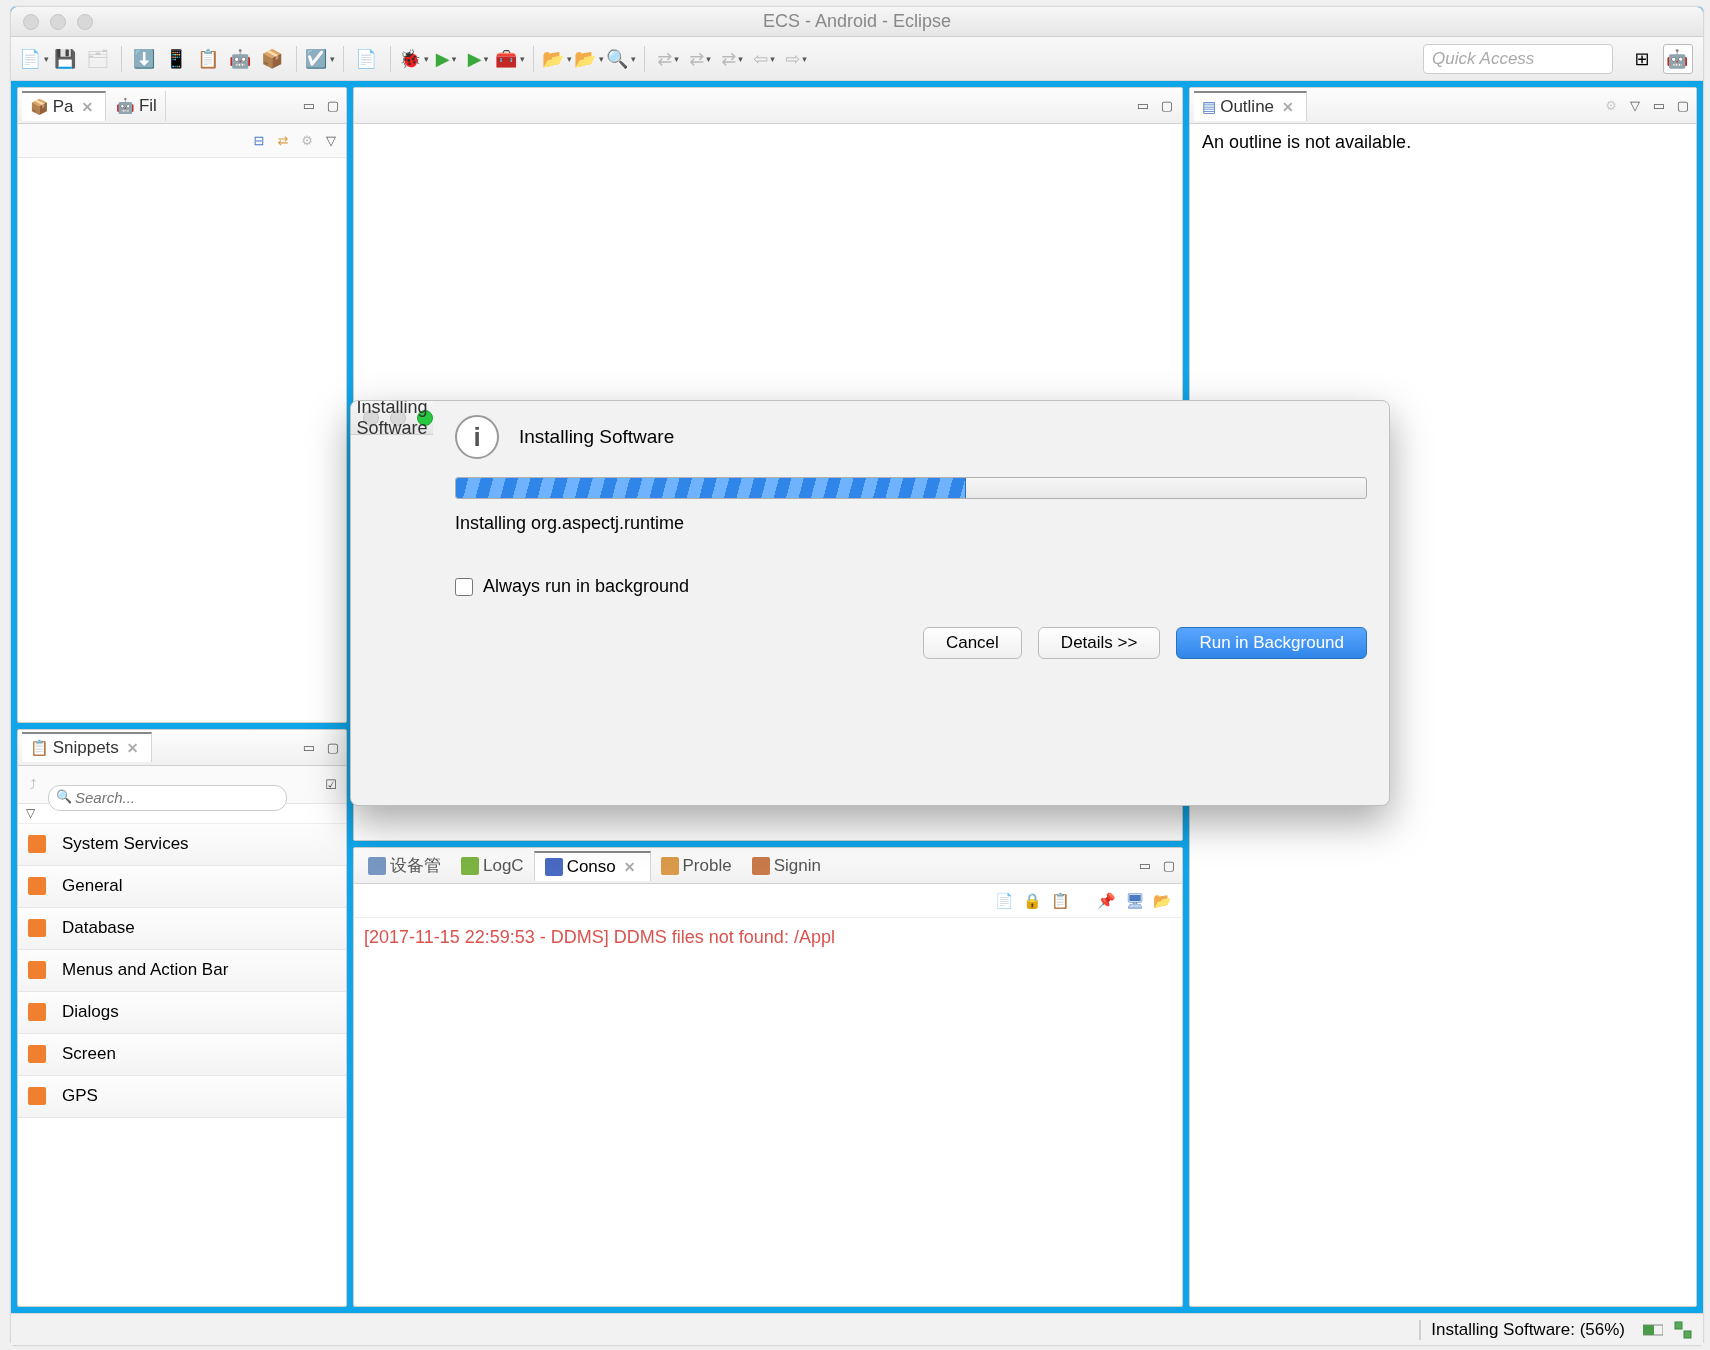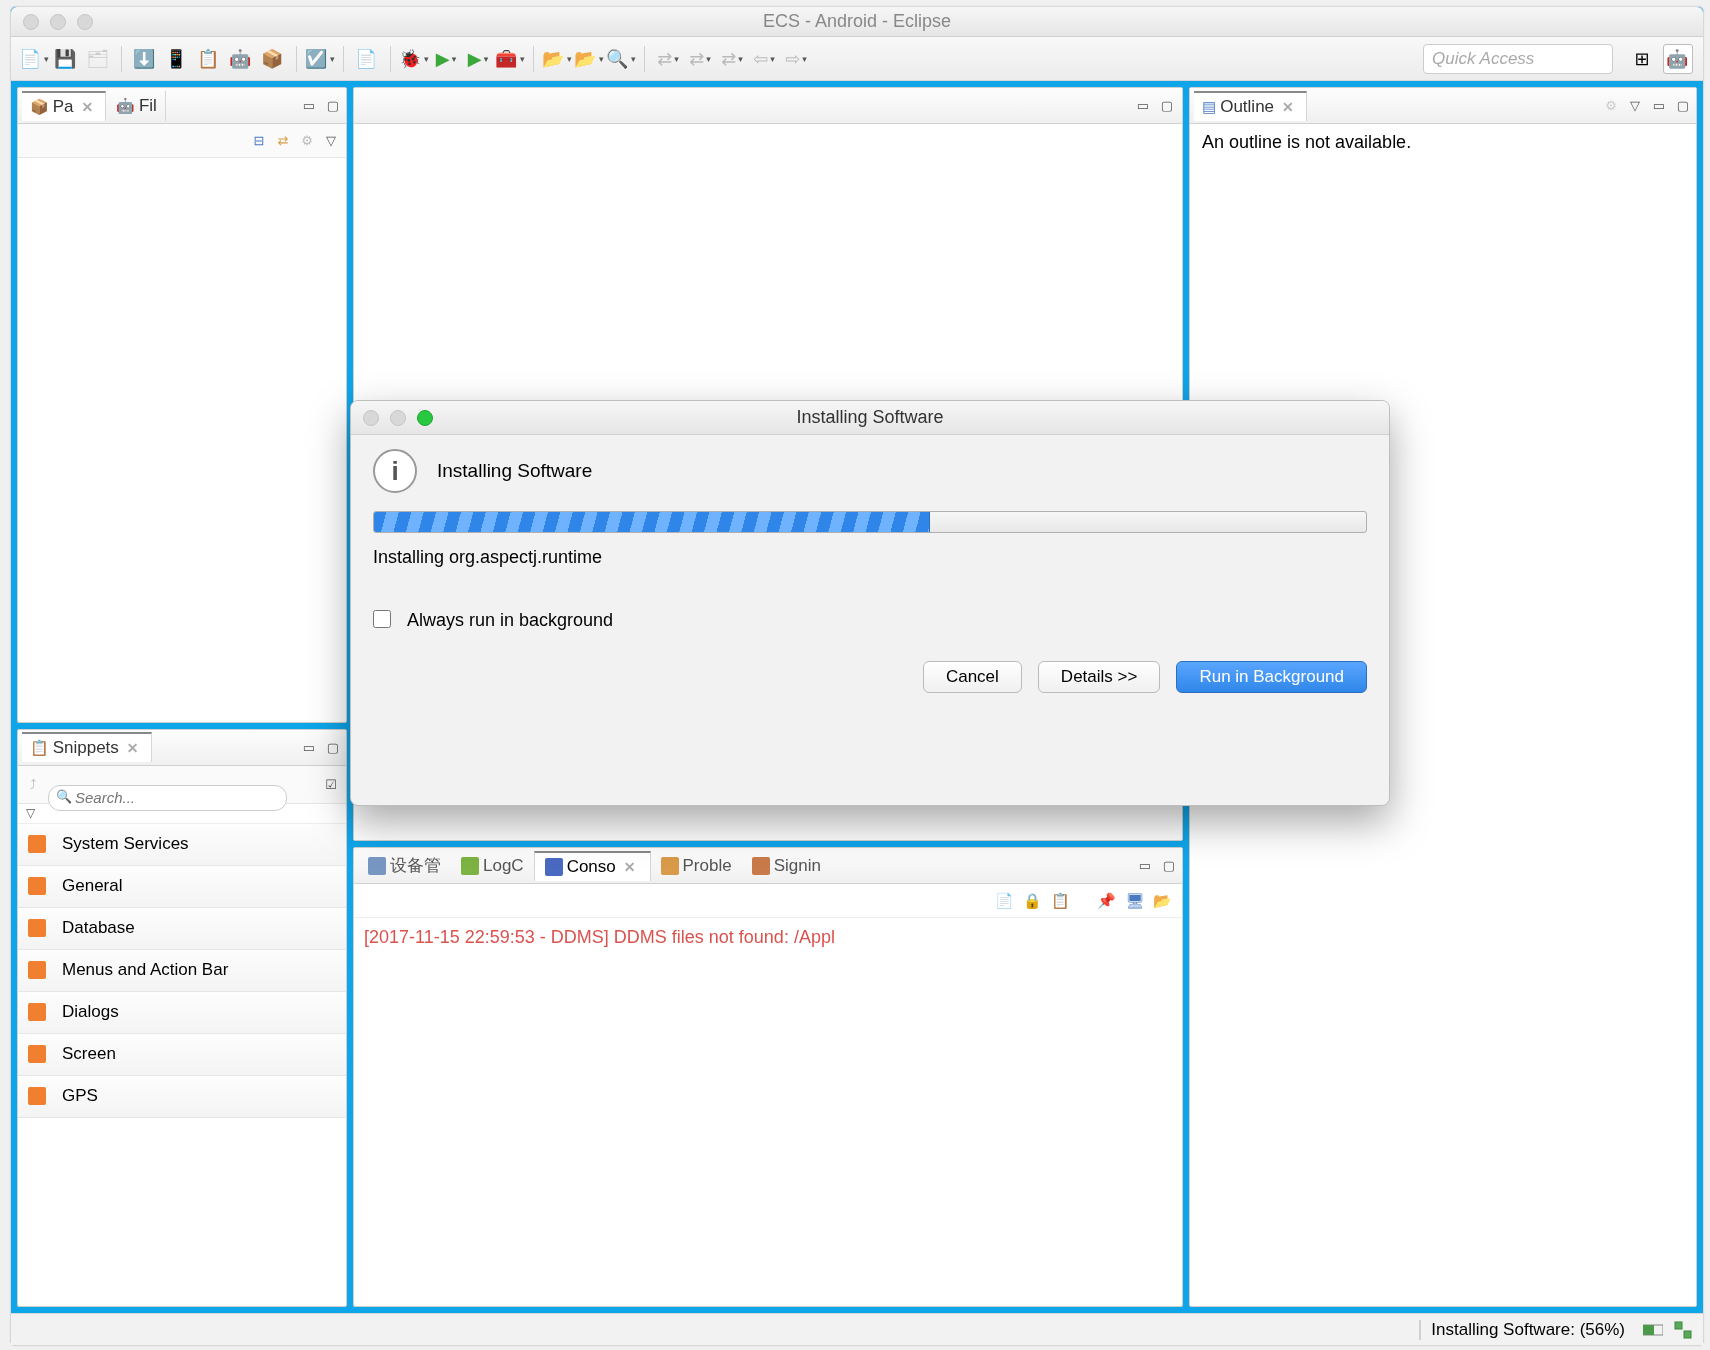--- a/index.html
+++ b/index.html
@@ -62,36 +62,36 @@
 .snip-item { height:42px; display:flex; align-items:center; gap:16px; padding:0 10px; font-size:17px; color:#000; border-bottom:1px solid #e6e6e6; background:linear-gradient(#fdfdfd,#f4f4f4); }
 .snip-ico { width:18px; height:18px; background:#f08030; border-radius:2px; display:inline-block; }
 
 
 .statusbar { height:32px; display:flex; align-items:center; padding:0 10px; background:#f2f2f2; border-top:1px solid #d6d6d6; gap:10px; }
 .status-text { margin-left:auto; font-size:17px; color:#000; padding-right:8px; }
 .status-sep { width:2px; height:20px; background:#d0d0d0; }
 .status-ico { width:20px; height:20px; }
 
 
-.dialog { position:absolute; left:350px; top:400px; width:1040px; height:406px; background:#f2f2f2; border:1px solid #bfbfbf; border-radius:8px; box-shadow: 0 16px 40px rgba(0,0,0,0.35); display:flex; flex-direction:column; overflow:hidden; }
+.dialog { position:absolute; left:350px; top:400px; width:1040px; height:406px; background:#f2f2f2; border:1px solid #bfbfbf; border-radius:8px; box-shadow: 0 16px 40px rgba(0,0,0,0.35); display:flex; overflow:hidden; }
 .dlg-titlebar { height:34px; display:flex; align-items:center; position:relative; background:linear-gradient(#f6f6f6,#e6e6e6); border-bottom:1px solid #d0d0d0; }
 .dlg-traffic { display:flex; gap:11px; margin-left:12px; }
 .dlg-tl { width:16px; height:16px; border-radius:50%; }
 .dlg-tl.red { background:#d8d8d8; border:1px solid #c6c6c6; }
 .dlg-tl.yellow { background:#d8d8d8; border:1px solid #c6c6c6; }
 .dlg-tl.green { background:#28c840; border:1px solid #1aa52e; }
 .dlg-title { position:absolute; left:0; right:0; text-align:center; font-size:18px; color:#333; }
 .dlg-body { flex:1; padding:14px 22px 0 22px; display:flex; flex-direction:column; }
 .dlg-head { display:flex; align-items:center; gap:20px; margin-bottom:18px; }
 .dlg-head-icon { width:44px; height:44px; border-radius:50%; background:#fff; border:2px solid #999; display:flex; align-items:center; justify-content:center; font-size:26px; color:#555; font-weight:bold; }
 .dlg-head-text { font-size:19px; color:#000; font-weight:500; }
 .progress { height:22px; border:1px solid #b0b0b0; border-radius:3px; background:linear-gradient(#f6f6f6,#e8e8e8); overflow:hidden; margin-bottom:14px; }
 .progress-fill { height:100%; background: repeating-linear-gradient(105deg,#2f86e8 0 12px,#6fb3ff 12px 24px); border-right:1px solid #2a6fc0; }
 .dlg-status { font-size:18px; color:#000; margin-bottom:42px; }
-.dlg-check { display:flex; gap:16px; font-size:18px; color:#000; margin-bottom:30px; }
+.dlg-check { display:flex; align-items:center; gap:10px; font-size:18px; color:#000; margin-bottom:30px; }
 .dlg-check input { width:18px; height:18px; }
 .dlg-buttons { display:flex; justify-content:flex-end; gap:16px; padding:0 0 18px 0; }
 .dlg-btn { height:32px; padding:0 22px; border-radius:6px; font-size:17px; border:1px solid #bbb; background:linear-gradient(#ffffff,#f0f0f0); color:#000; display:flex; align-items:center; }
 .dlg-btn.primary { background:linear-gradient(#5aa6ff,#2f86e8); border:1px solid #2a6fc0; color:#fff; }
 
 .x-close { font-size:14px; color:#aaa; font-weight:bold; padding:0 4px; }
 svg { display:block; }
 </style>
 </head>
 <body>

